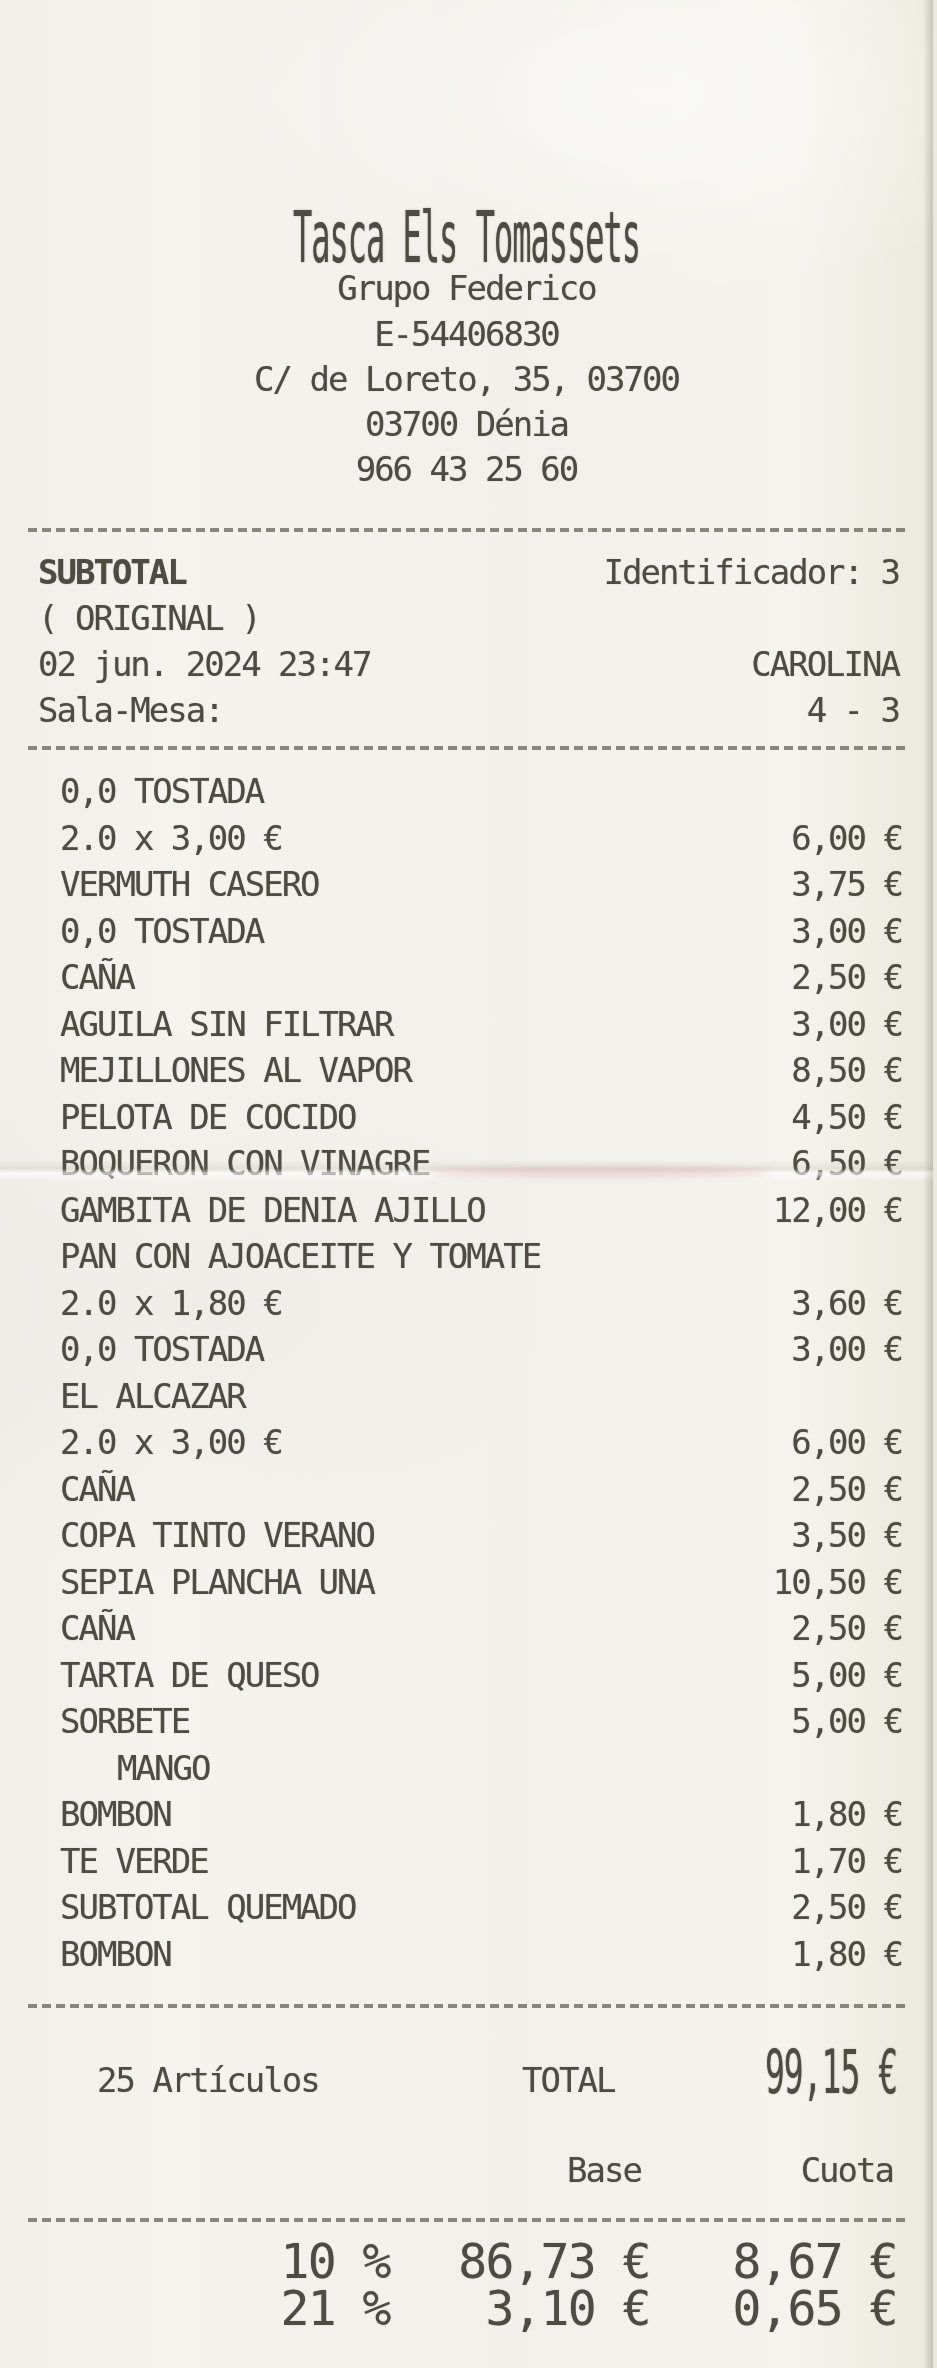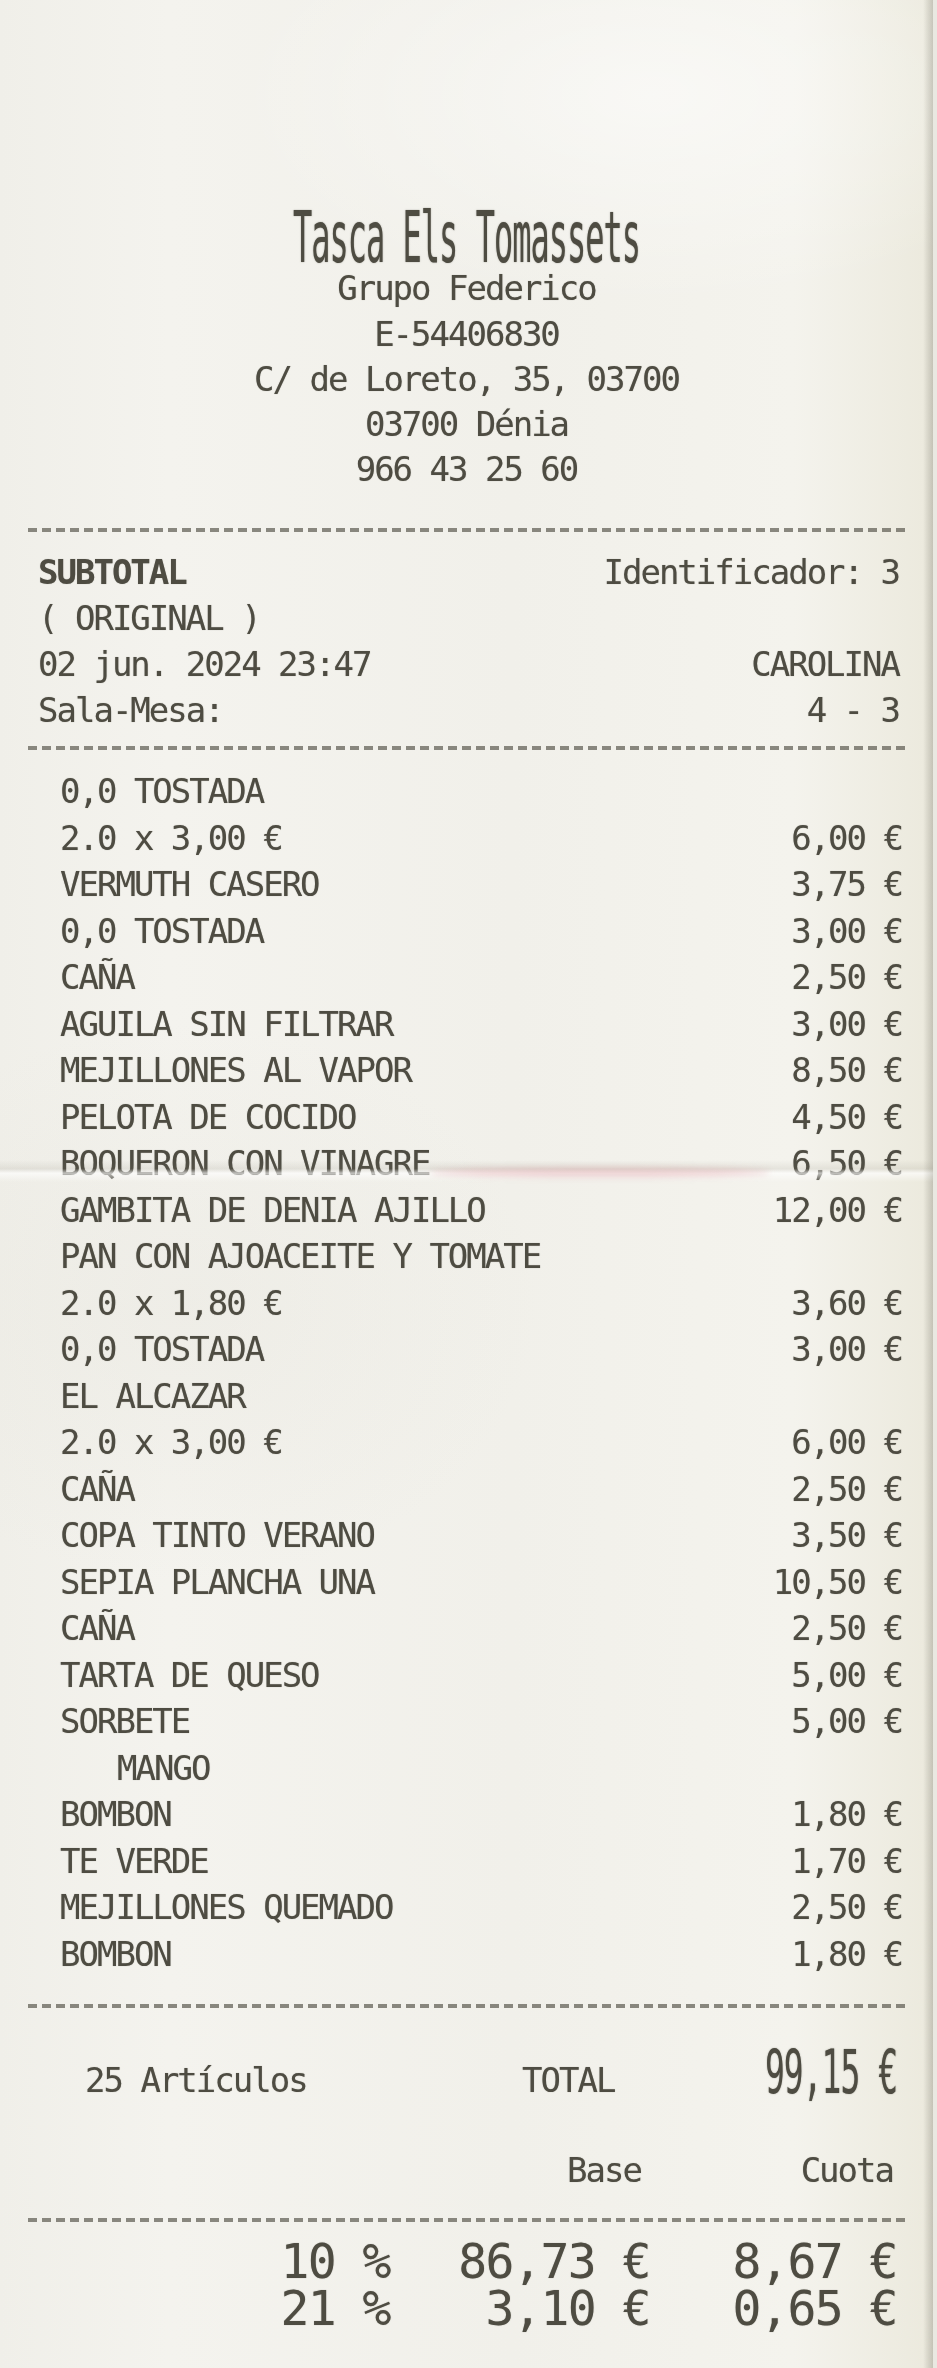--- a/index.html
+++ b/index.html
@@ -197,32 +197,32 @@
       </div>
       <div class="item-row">
         <span class="item-name txt">BOMBON</span>
         <span class="item-price txt">1,80 €</span>
       </div>
       <div class="item-row">
         <span class="item-name txt">TE VERDE</span>
         <span class="item-price txt">1,70 €</span>
       </div>
       <div class="item-row">
-        <span class="item-name txt">MEJILLONES QUEMADO</span>
+        <span class="item-name txt">SUBTOTAL QUEMADO</span>
         <span class="item-price txt">2,50 €</span>
       </div>
       <div class="item-row">
         <span class="item-name txt">BOMBON</span>
         <span class="item-price txt">1,80 €</span>
       </div>
     </div>
 
   <div class="sep" style="top:2004px"></div>
 
-  <div class="totals-label txt" style="left:85px;top:2060px">25 Artículos</div>
+  <div class="totals-label txt" style="left:97px;top:2060px">25 Artículos</div>
   <div class="totals-label txt" style="left:522px;top:2060px">TOTAL</div>
   <div class="total-big">99,15 €</div>
 
   <div class="totals-label txt" style="right:292px;top:2150px">Base</div>
   <div class="totals-label txt" style="right:40px;top:2150px">Cuota</div>
 
   <div class="sep" style="top:2218px"></div>
 
   <div class="taxrows">
       <div class="tax-row">

